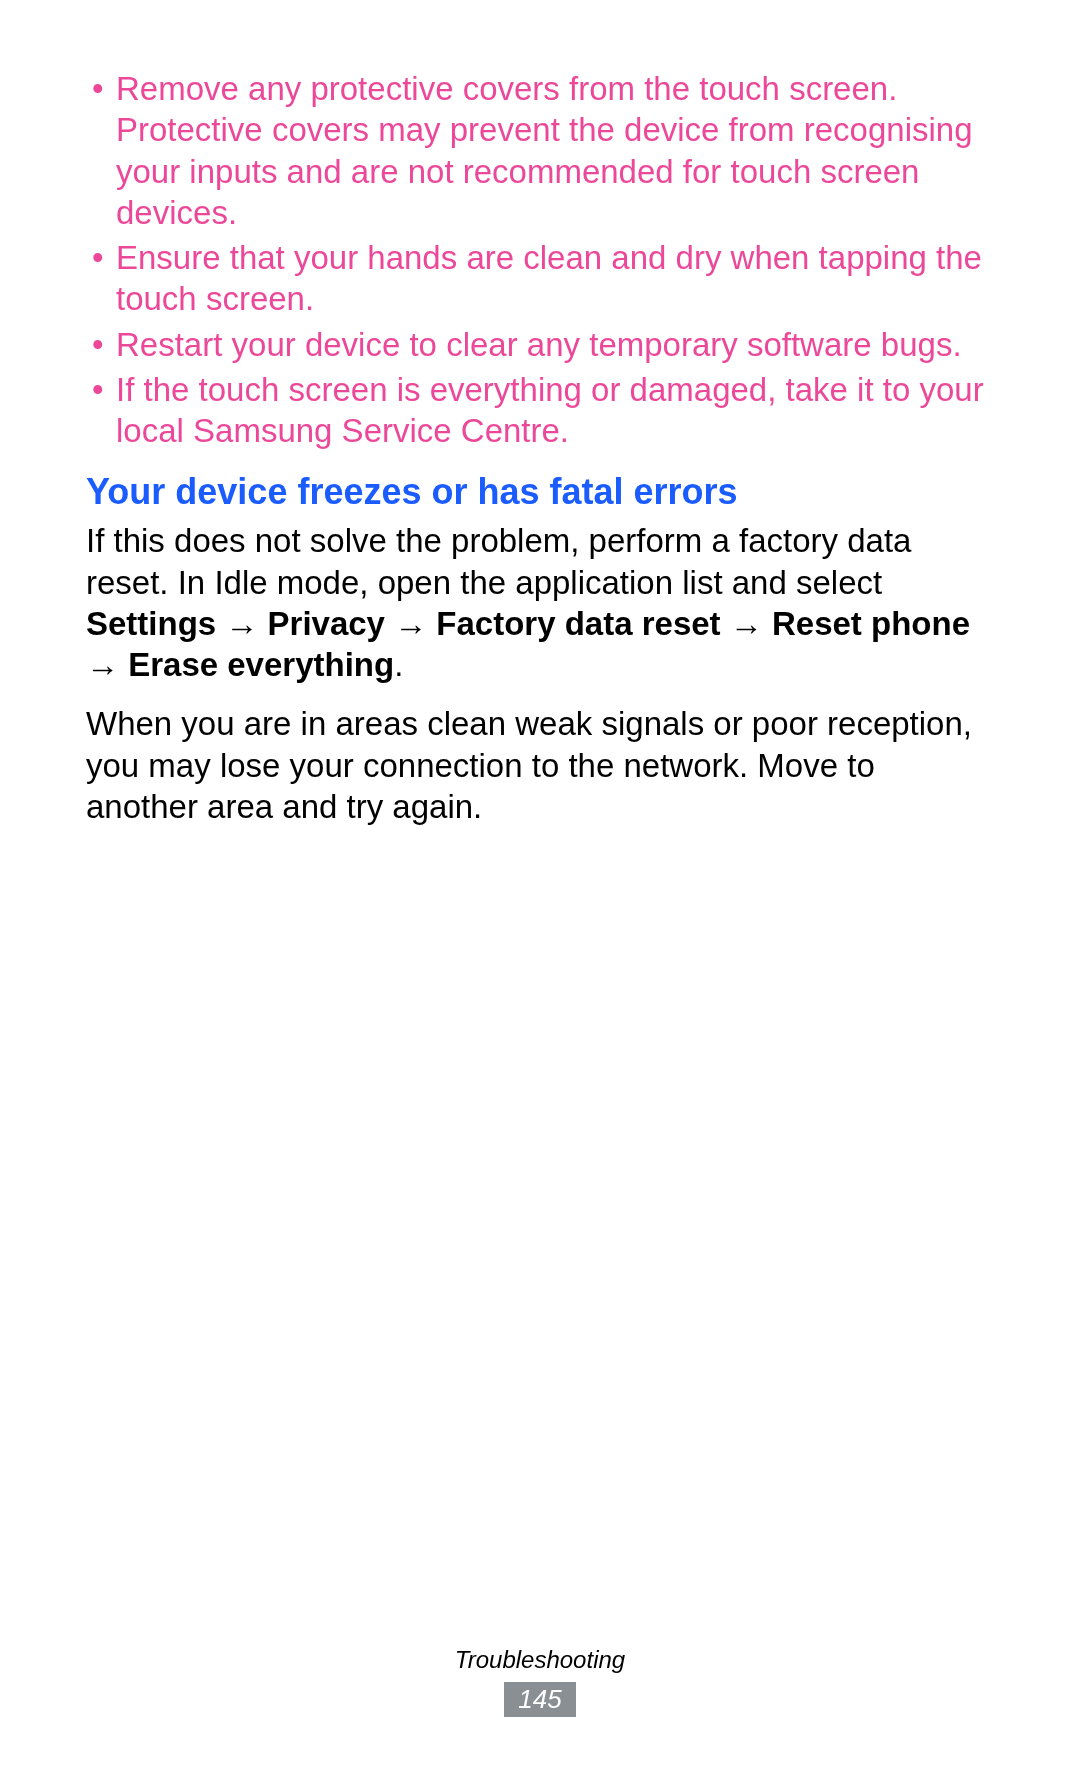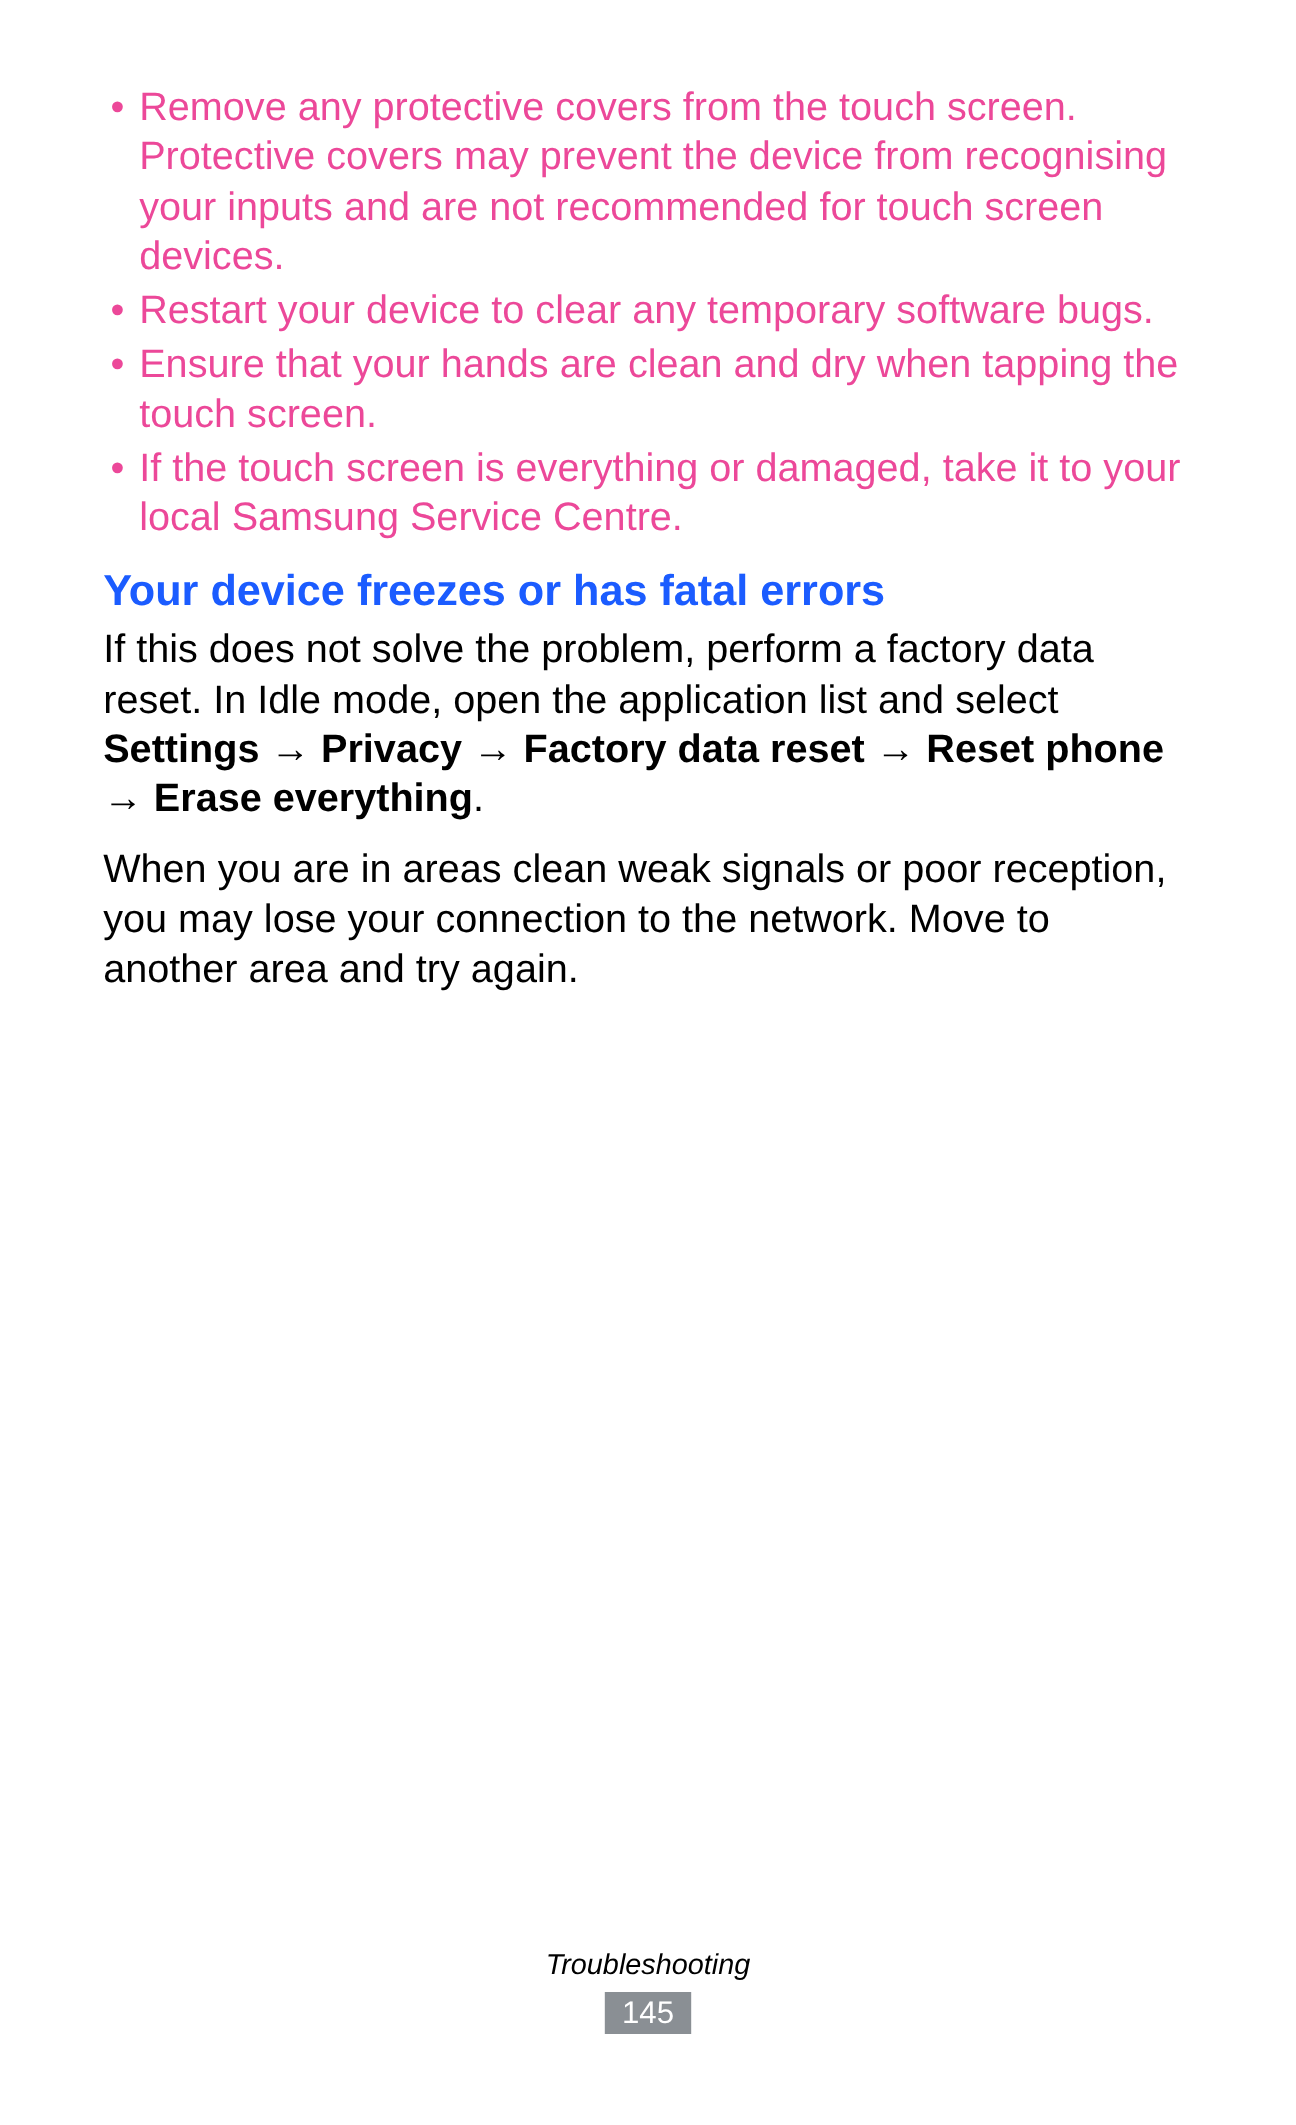--- a/index.html
+++ b/index.html
@@ -47,51 +47,52 @@
   }
   .section { margin-bottom: 18px; }
   .bold-path {
     font-weight: 700;
   }
   .arrow {
     font-weight: 400;
   }
   .footer {
     position: absolute;
-    bottom: 76px;
+    bottom: 54px;
     left: 0;
     right: 0;
     text-align: center;
   }
   .footer-label {
     font-style: italic;
     font-size: 24px;
     color: #000;
     display: block;
     margin-bottom: 8px;
   }
   .page-num-box {
     display: inline-block;
     background: #8a8f94;
     color: #fff;
+    font-style: italic;
     font-size: 26px;
     padding: 2px 14px;
     font-weight: 400;
   }
 </style>
 </head>
 <body>
 
 <div class="page">
 
   <div class="section">
     <ul>
       <li>Remove any protective covers from the touch screen. Protective covers may prevent the device from recognising your inputs and are not recommended for touch screen devices.</li>
+      <li>Ensure that your hands are clean and dry when tapping the touch screen.</li>
       <li>Restart your device to clear any temporary software bugs.</li>
-      <li>Ensure that your hands are clean and dry when tapping the touch screen.</li>
       <li>If the touch screen is everything or damaged, take it to your local Samsung Service Centre.</li>
     </ul>
   </div>
 
   <div class="section">
     <div class="heading">Your device freezes or has fatal errors</div>
     <div class="para">
       <span>If this does not solve the problem, perform a factory data reset. In Idle mode, open the application list and select </span><span class="bold-path"><span>Settings</span><span class="arrow"> → </span><span>Privacy</span><span class="arrow"> → </span><span>Factory data reset</span><span class="arrow"> → </span><span>Reset phone</span><span class="arrow"> → </span><span>Erase everything</span></span>.
     </div>
   </div>

